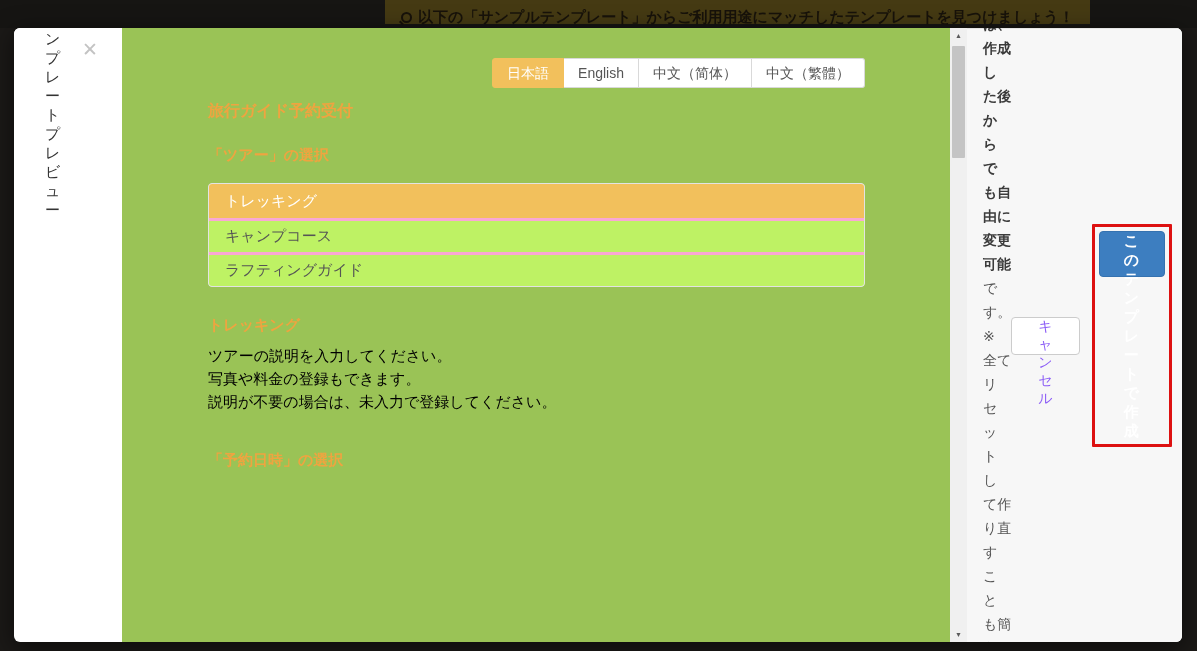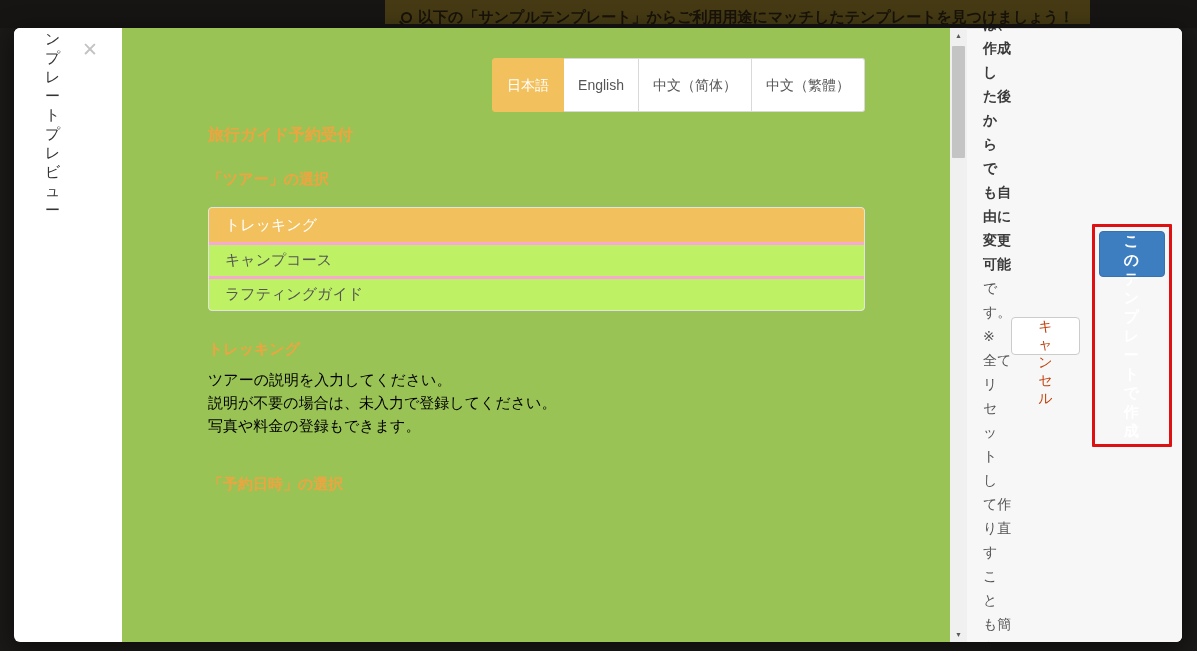--- a/index.html
+++ b/index.html
@@ -54,21 +54,21 @@
   }
   .preview-content {
     position: absolute; left: 0; top: 0; right: 17px; bottom: 0;
     padding: 30px 85px 0 86px;
   }
 
   .lang-tabs {
     display: flex; justify-content: flex-end; margin-bottom: 13px;
   }
   .lang-tab {
-    font-size: 14px; padding: 17px 14px; background: #fff; color: #555;
+    font-size: 14px; padding: 5px 14px; background: #fff; color: #555;
     border: 1px solid #d9d9d9; border-left-width: 0; cursor: pointer;
     font-family: inherit; line-height: 18px;
   }
   .lang-tab:first-child { border-left-width: 1px; border-radius: 3px 0 0 3px; }
   .lang-tab:last-child { border-radius: 0 3px 3px 0; }
   .lang-tab.selected { background: #f2c05c; color: #fff; border-color: #f2c05c; }
 
   .form-title { font-size: 16px; font-weight: bold; color: #efa440; margin-bottom: 24px; }
 
   .intro-lines { color: #fff; font-size: 15px; line-height: 23px; margin-bottom: 21px; }
@@ -109,21 +109,21 @@
 
   
   .modal-footer {
     flex: 0 0 77px; background: #f7f7f7; border-top: 1px solid #e5e5e5;
     display: flex; align-items: center; padding: 0 10px 0 16px;
   }
   .footer-notes { font-size: 14px; color: #555; line-height: 24px; }
   .footer-notes .bold-part { font-weight: bold; color: #3b3b3b; }
   .footer-buttons { margin-left: auto; display: flex; align-items: center; }
   .cancel-button {
-    height: 38px; padding: 0 26px; font-size: 14px; color: #c2410c;
+    height: 38px; padding: 0 26px; font-size: 14px; color: #8b5cf6;
     background: #fff; border: 1px solid #ccc; border-radius: 4px; cursor: pointer;
     font-family: inherit;
   }
   .red-annotation {
     border: 3px solid #dd1111; margin-left: 12px; padding: 4px; border-radius: 1px;
   }
   .create-button {
     height: 46px; padding: 0 24px; font-size: 15px; font-weight: bold; color: #fff;
     background: #3d7ec0; border: 1px solid #3572b0; border-radius: 4px; cursor: pointer;
     font-family: inherit; letter-spacing: 1px;
@@ -164,22 +164,22 @@
       <ul class="tour-list">
         <li class="tour-item selected">トレッキング</li>
         <li class="tour-item">キャンプコース</li>
         <li class="tour-item">ラフティングガイド</li>
       </ul>
 
       <div class="detail-title">トレッキング</div>
 
       <div class="detail-lines">
         <div>ツアーの説明を入力してください。</div>
+        <div>写真や料金の登録もできます。</div>
         <div>説明が不要の場合は、未入力で登録してください。</div>
-        <div>写真や料金の登録もできます。</div>
       </div>
 
       <div class="section-label">「予約日時」の選択</div>
 
     </div>
 
     <div class="scrollbar">
       <div class="scroll-arrow up">▲</div>
       <div class="scroll-thumb"></div>
       <div class="scroll-arrow down">▼</div>

